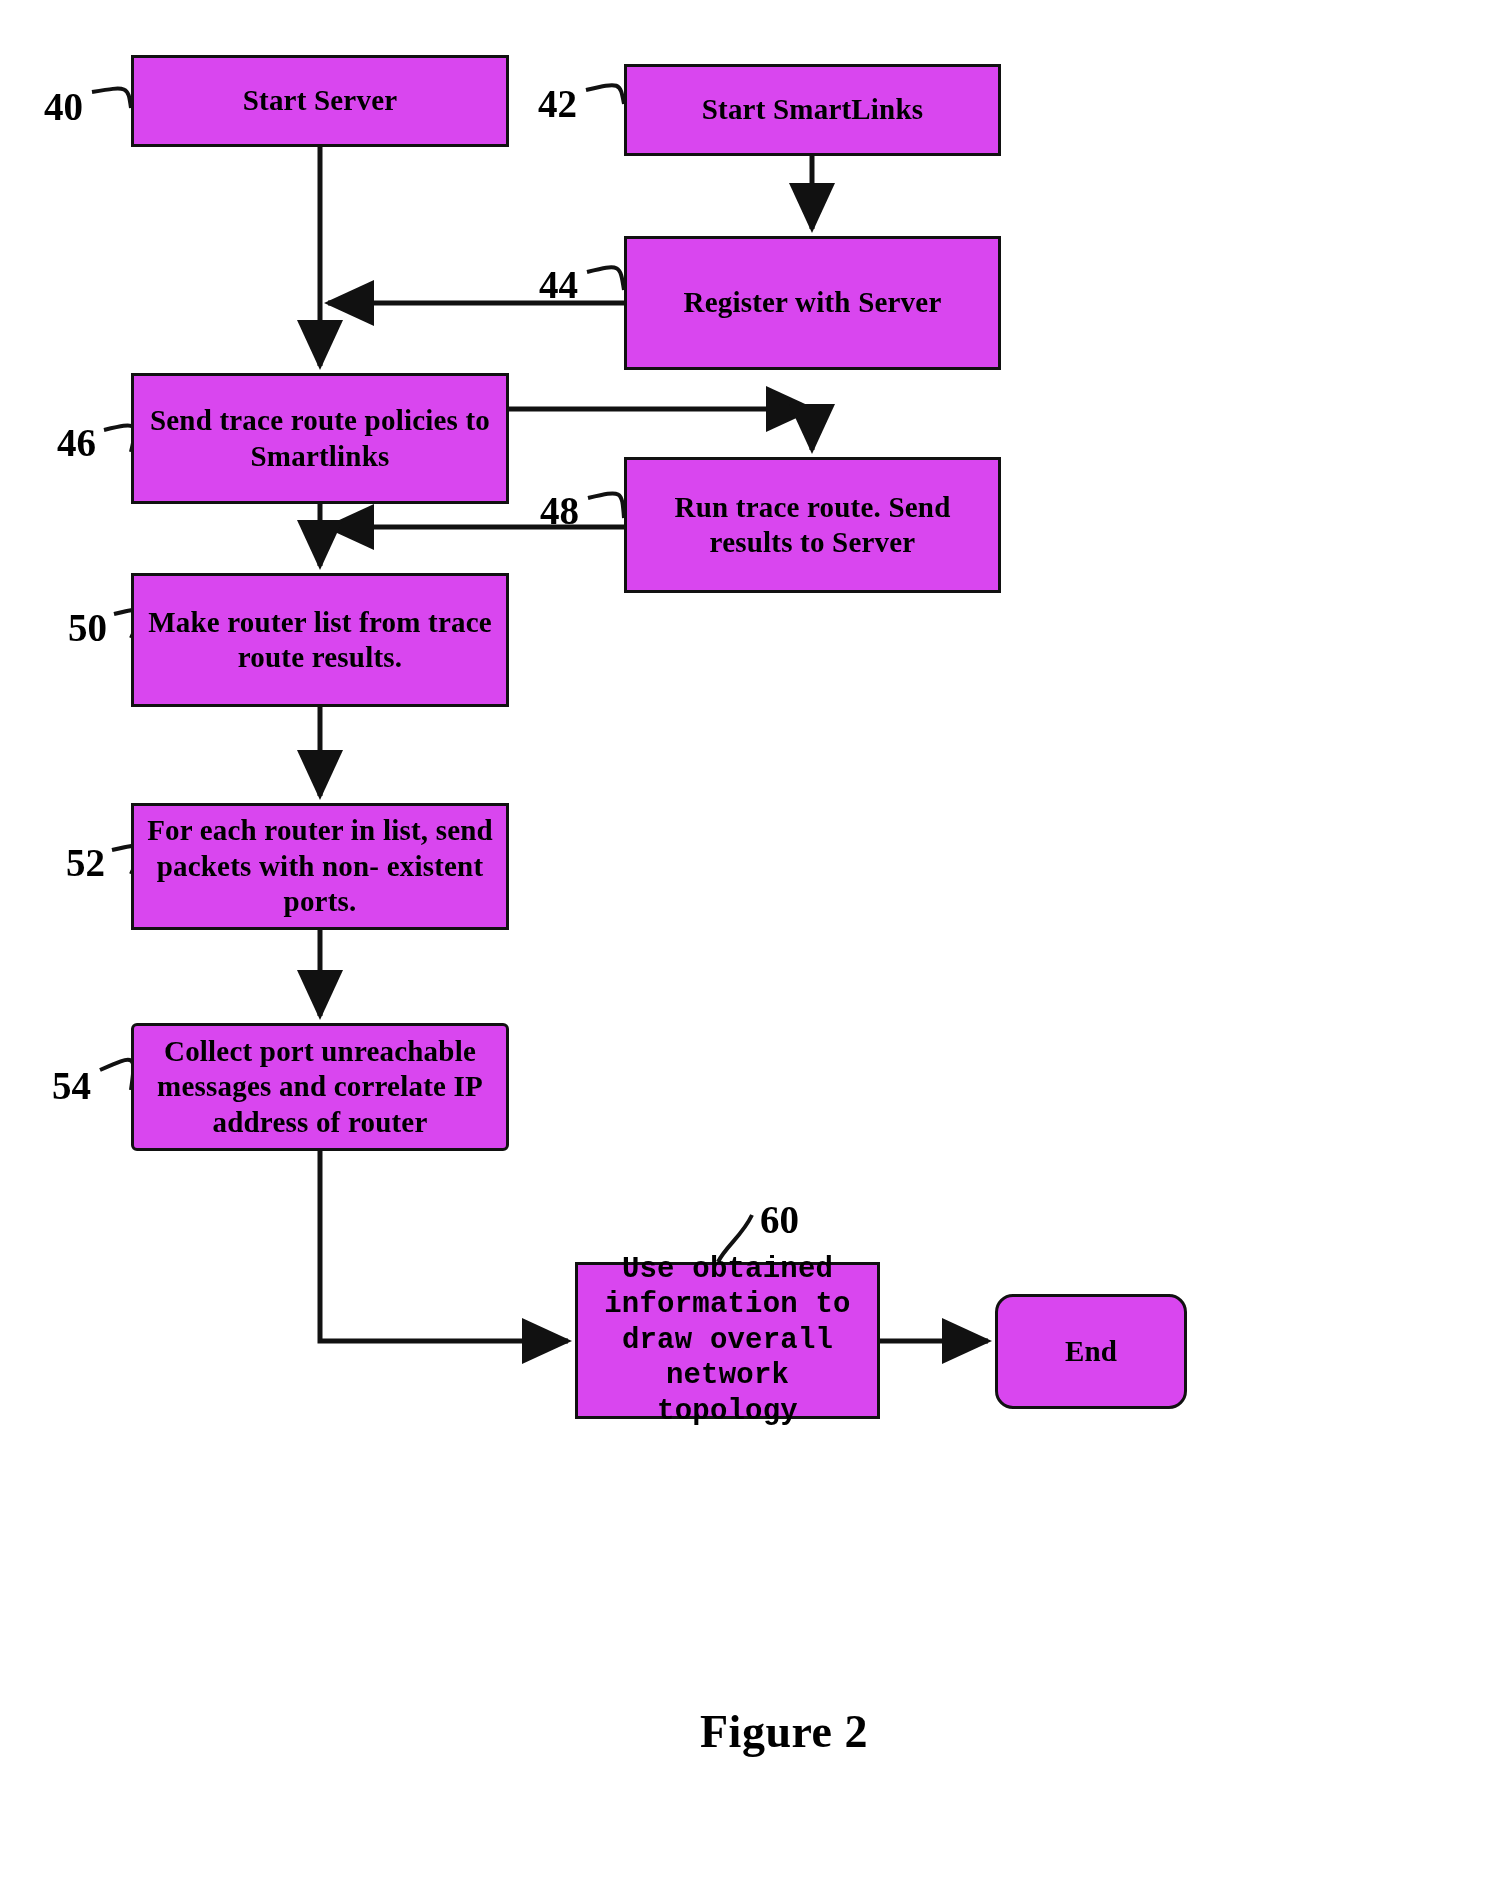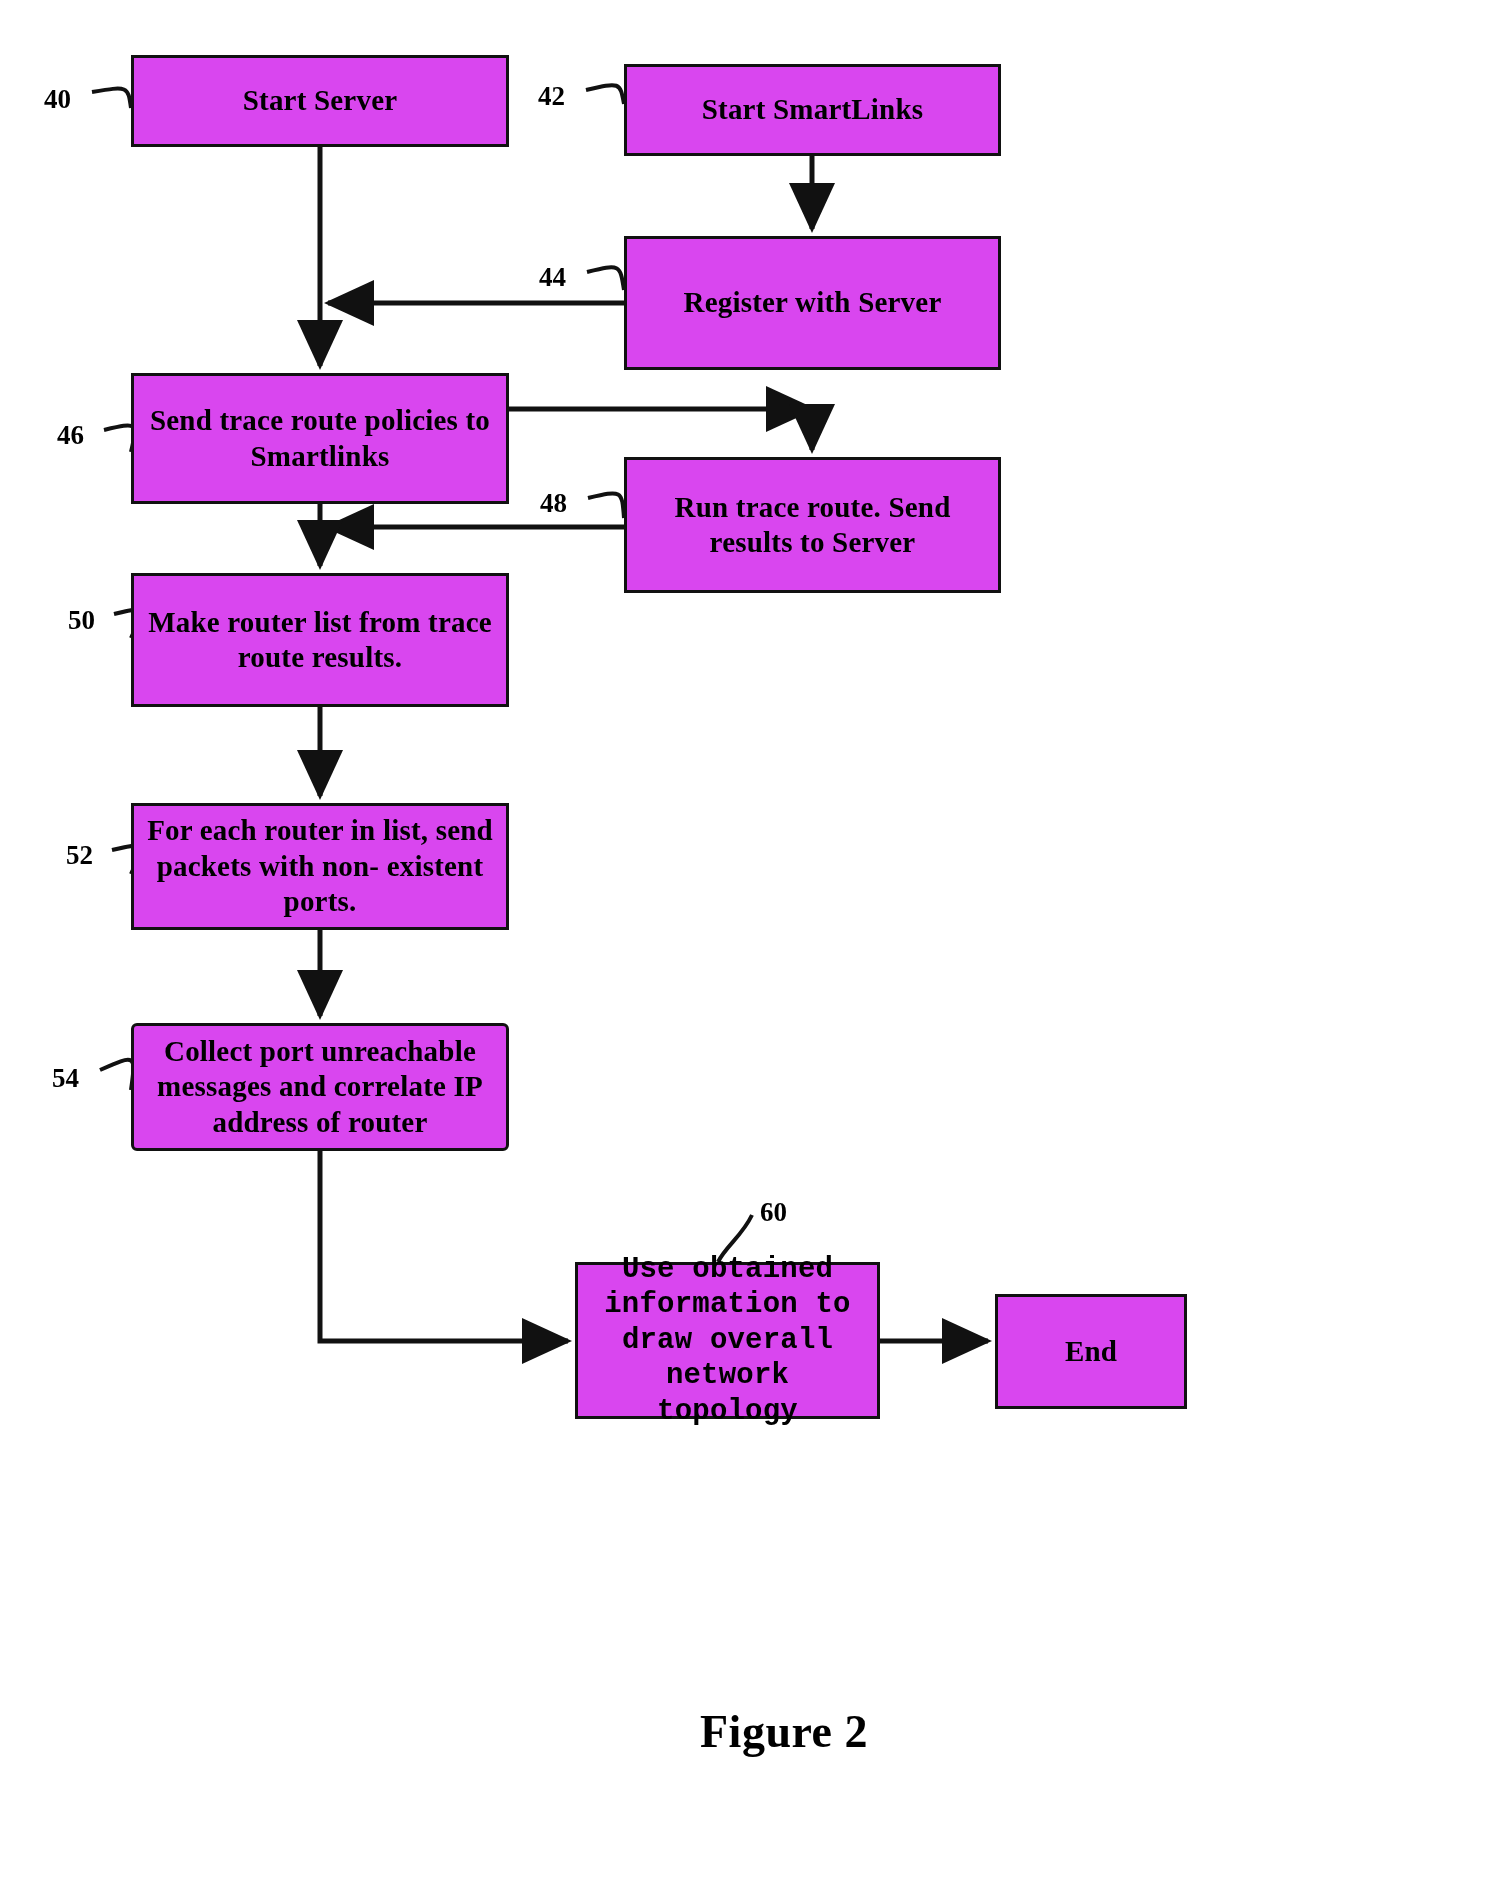--- a/index.html
+++ b/index.html
@@ -41,21 +41,21 @@
     letter-spacing: 0.2px;
     padding: 4px 10px;
   }
   .node span {
     display: block;
     width: 100%;
   }
   .reflabel {
     position: absolute;
     font-weight: 700;
-    font-size: 27px;
+    font-size: 39px;
     font-family: "Liberation Serif", "DejaVu Serif", serif;
     color: #000;
     white-space: nowrap;
   }
   .figcap {
     position: absolute;
     font-weight: 700;
     font-size: 46px;
     letter-spacing: 0.5px;
     white-space: nowrap;
@@ -165,19 +165,19 @@
   <div class="node" style="left:131px; top:1023px; width:378px; height:128px;border-radius:6px;">
     <span>Collect port unreachable messages and correlate IP address of router</span>
   </div>
   <div class="reflabel" style="left:52px; top:1063px;">54</div>
 
   <div class="node" style="left:575px; top:1262px; width:305px; height:157px;font-family:Liberation Mono, monospace;">
     <span>Use obtained information to draw overall network topology</span>
   </div>
   <div class="reflabel" style="left:760px; top:1197px;">60</div>
 
-  <div class="node" style="left:995px; top:1294px; width:192px; height:115px;">
+  <div class="node" style="left:995px; top:1294px; width:192px; height:115px;border-radius:18px;">
     <span>End</span>
   </div>
 
   <div class="figcap" style="left:700px; top:1705px;">Figure 2</div>
 
 </div>
 
 </body></html>

